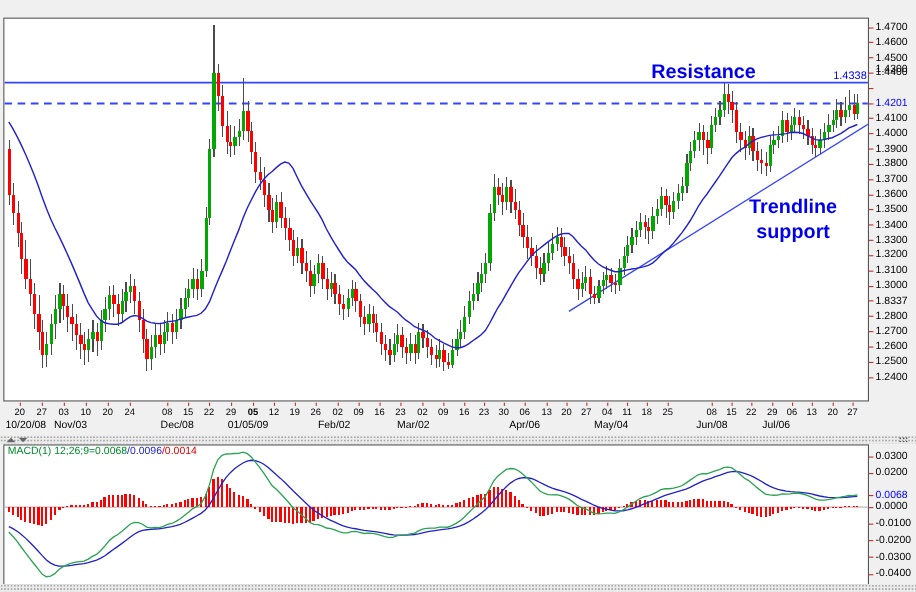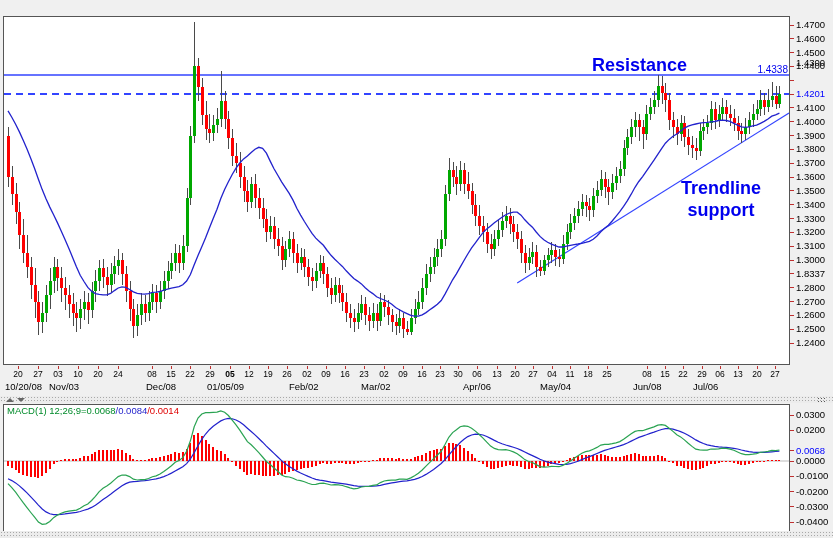--- a/index.html
+++ b/index.html
@@ -845,18 +845,18 @@
           <rect x="767" y="54.65898207750931" width="2" height="1.3410179224906926" fill="#fe0000"></rect>
           <rect x="771" y="55.08873693744658" width="2" height="1" fill="#fe0000"></rect>
           <rect x="774" y="54.798787665074975" width="2" height="1.2012123349250245" fill="#fe0000"></rect>
         </g>
         <path d="M4.0 73.8 L7.8 75.6 L11.6 77.9 L15.4 80.9 L19.2 84.2 L23.0 87.9 L26.8 91.8 L30.6 95.9 L34.4 100.1 L38.2 104.0 L42.0 106.9 L45.8 108.8 L49.6 109.6 L53.4 109.7 L57.2 109.4 L61.0 108.9 L64.8 108.3 L68.6 107.8 L72.4 107.3 L76.2 106.5 L80.0 105.3 L83.8 104.1 L87.6 102.4 L91.4 100.2 L95.2 97.4 L99.0 94.6 L102.8 91.9 L106.6 89.2 L110.4 86.3 L114.2 83.4 L118.0 80.7 L121.8 78.6 L125.6 77.2 L129.4 76.6 L133.2 76.3 L137.0 75.9 L140.8 75.7 L144.6 75.2 L148.4 74.5 L152.2 73.8 L156.0 72.8 L159.8 71.6 L163.6 70.0 L167.4 68.1 L171.2 66.0 L175.0 63.9 L178.8 61.7 L182.6 58.6 L186.4 54.0 L190.2 47.6 L194.0 40.7 L197.8 34.4 L201.6 29.0 L205.4 24.7 L209.2 21.2 L213.0 18.4 L216.8 15.9 L220.6 14.2 L224.4 13.4 L228.2 13.8 L232.0 15.0 L235.8 17.0 L239.6 19.8 L243.4 23.2 L247.2 26.5 L251.0 29.9 L254.8 33.5 L258.6 37.2 L262.4 41.1 L266.2 44.8 L270.0 48.4 L273.8 52.0 L277.6 55.6 L281.4 58.8 L285.2 61.5 L289.0 63.8 L292.8 66.1 L296.6 68.0 L300.4 69.7 L304.2 71.4 L308.0 73.0 L311.8 74.3 L315.6 75.1 L319.4 75.7 L323.2 76.4 L327.0 77.1 L330.8 77.6 L334.6 78.1 L338.4 78.6 L342.2 79.2 L346.0 79.9 L349.8 80.7 L353.6 81.2 L357.4 81.4 L361.2 81.4 L365.0 81.4 L368.8 81.2 L372.6 80.9 L376.4 80.3 L380.2 79.4 L384.0 78.6 L387.8 77.9 L391.6 77.3 L395.4 76.7 L399.2 76.2 L403.0 75.8 L406.8 75.2 L410.6 74.3 L414.4 73.1 L418.2 71.5 L422.0 69.4 L425.8 67.0 L429.6 64.4 L433.4 61.5 L437.2 58.5 L441.0 54.7 L444.8 50.2 L448.6 45.7 L452.4 41.5 L456.2 37.5 L460.0 34.2 L463.8 31.6 L467.6 30.0 L471.4 29.2 L475.2 29.3 L479.0 30.0 L482.8 31.5 L486.6 33.4 L490.4 35.4 L494.2 37.2 L498.0 38.8 L501.8 40.0 L505.6 41.1 L509.4 42.2 L513.2 43.5 L517.0 45.1 L520.8 47.0 L524.6 48.9 L528.4 50.6 L532.2 52.4 L536.0 54.3 L539.8 55.8 L543.6 57.1 L547.4 57.9 L551.2 58.7 L555.0 59.3 L558.8 59.5 L562.6 59.3 L566.4 58.6 L570.2 57.5 L574.0 56.2 L577.8 54.6 L581.6 53.0 L585.4 51.6 L589.2 50.1 L593.0 48.5 L596.8 46.9 L600.6 45.4 L604.4 44.2 L608.2 43.1 L612.0 42.0 L615.8 40.9 L619.6 39.6 L623.4 38.0 L627.2 36.1 L631.0 34.2 L634.8 32.4 L638.6 31.1 L642.4 29.8 L646.2 28.4 L650.0 27.1 L653.8 25.7 L657.6 24.5 L661.4 23.7 L665.2 23.6 L669.0 24.2 L672.8 25.3 L676.6 26.6 L680.4 28.3 L684.2 30.3 L688.0 32.5 L691.8 34.9 L695.6 36.9 L699.4 38.5 L703.2 39.8 L707.0 40.7 L710.8 41.4 L714.6 41.9 L718.4 42.2 L722.2 42.4 L726.0 42.8 L729.8 43.3 L733.6 44.0 L737.4 45.0 L741.2 45.9 L745.0 46.6 L748.8 47.1 L752.6 47.4 L756.4 47.4 L760.2 47.3 L764.0 47.1 L767.8 46.8 L771.6 46.5 L775.4 46.2 " fill="none" stroke="#2222cc" stroke-width="1.2"></path>
         <path d="M4.0 78.6 L7.8 82.7 L11.6 87.2 L15.4 92.5 L19.2 97.7 L23.0 102.6 L26.8 107.5 L30.6 112.2 L34.4 117.1 L38.2 119.3 L42.0 118.8 L45.8 116.5 L49.6 112.7 L53.4 110.1 L57.2 108.3 L61.0 106.9 L64.8 106.1 L68.6 105.6 L72.4 105.1 L76.2 103.3 L80.0 100.8 L83.8 99.0 L87.6 95.5 L91.4 91.3 L95.2 86.6 L99.0 83.3 L102.8 81.1 L106.6 78.2 L110.4 74.9 L114.2 71.6 L118.0 70.0 L121.8 70.1 L125.6 71.6 L129.4 74.2 L133.2 75.0 L137.0 74.5 L140.8 74.6 L144.6 73.5 L148.4 71.7 L152.2 70.9 L156.0 69.0 L159.8 66.6 L163.6 63.7 L167.4 60.7 L171.2 57.3 L175.0 55.6 L178.8 52.7 L182.6 46.3 L186.4 35.8 L190.2 21.8 L194.0 13.0 L197.8 9.0 L201.6 7.7 L205.4 7.6 L209.2 7.3 L213.0 7.1 L216.8 6.0 L220.6 7.2 L224.4 10.5 L228.2 15.1 L232.0 19.8 L235.8 25.2 L239.6 30.9 L243.4 36.7 L247.2 39.8 L251.0 43.7 L254.8 47.7 L258.6 52.0 L262.4 56.5 L266.2 59.5 L270.0 63.0 L273.8 66.3 L277.6 70.0 L281.4 71.7 L285.2 72.0 L289.0 73.3 L292.8 75.0 L296.6 75.6 L300.4 76.7 L304.2 78.2 L308.0 79.5 L311.8 79.4 L315.6 78.3 L319.4 78.1 L323.2 79.0 L327.0 80.0 L330.8 79.7 L334.6 79.9 L338.4 80.5 L342.2 81.7 L346.0 82.8 L349.8 83.8 L353.6 83.3 L357.4 82.0 L361.2 81.5 L365.0 81.4 L368.8 80.3 L372.6 79.9 L376.4 77.6 L380.2 76.0 L384.0 75.3 L387.8 75.1 L391.6 75.1 L395.4 74.2 L399.2 74.2 L403.0 74.3 L406.8 72.9 L410.6 70.8 L414.4 68.3 L418.2 65.0 L422.0 61.2 L425.8 57.4 L429.6 53.6 L433.4 50.0 L437.2 46.3 L441.0 39.5 L444.8 32.3 L448.6 27.6 L452.4 24.8 L456.2 21.7 L460.0 20.9 L463.8 21.3 L467.6 23.2 L471.4 26.1 L475.2 29.5 L479.0 33.1 L482.8 37.2 L486.6 41.1 L490.4 43.4 L494.2 44.6 L498.0 44.9 L501.8 44.7 L505.6 45.5 L509.4 46.9 L513.2 48.8 L517.0 51.5 L520.8 54.6 L524.6 56.5 L528.4 57.5 L532.2 59.6 L536.0 61.6 L539.8 62.1 L543.6 62.0 L547.4 61.4 L551.2 61.5 L555.0 61.7 L558.8 60.4 L562.6 58.4 L566.4 55.9 L570.2 53.3 L574.0 50.7 L577.8 48.2 L581.6 46.6 L585.4 45.9 L589.2 44.2 L593.0 42.4 L596.8 40.1 L600.6 39.3 L604.4 39.3 L608.2 38.7 L612.0 37.8 L615.8 36.6 L619.6 34.2 L623.4 31.5 L627.2 28.8 L631.0 26.4 L634.8 25.5 L638.6 25.7 L642.4 24.4 L646.2 23.1 L650.0 21.9 L653.8 20.1 L657.6 19.7 L661.4 20.4 L665.2 23.2 L669.0 26.4 L672.8 29.8 L676.6 31.9 L680.4 34.9 L684.2 38.3 L688.0 41.4 L691.8 44.2 L695.6 44.9 L699.4 45.2 L703.2 45.1 L707.0 44.0 L710.8 44.2 L714.6 43.9 L718.4 43.2 L722.2 43.4 L726.0 44.1 L729.8 45.3 L733.6 47.0 L737.4 48.7 L741.2 49.6 L745.0 49.7 L748.8 49.2 L752.6 48.6 L756.4 47.3 L760.2 47.0 L764.0 46.3 L767.8 45.4 L771.6 45.6 L775.4 45.0 " fill="none" stroke="#2aa352" stroke-width="1.2"></path>
       </svg>
   </div>
 
   <div id="macd-label">
-    <span class="g">MACD(1) 12;26;9=0.0068</span><span class="b">/0.0084</span><span class="r">/0.0014</span>
+    <span class="g">MACD(1) 12;26;9=0.0068</span><span class="b">/0.0096</span><span class="r">/0.0014</span>
   </div>
 
   <div class="hatch" id="bottomstrip"></div>
 
 </div>
 
 </body></html>

